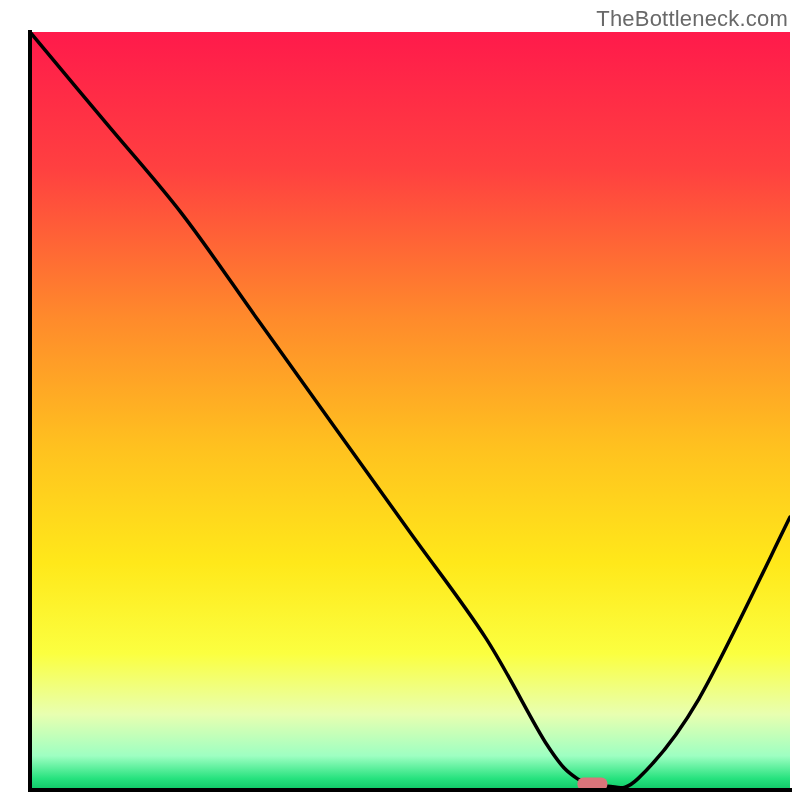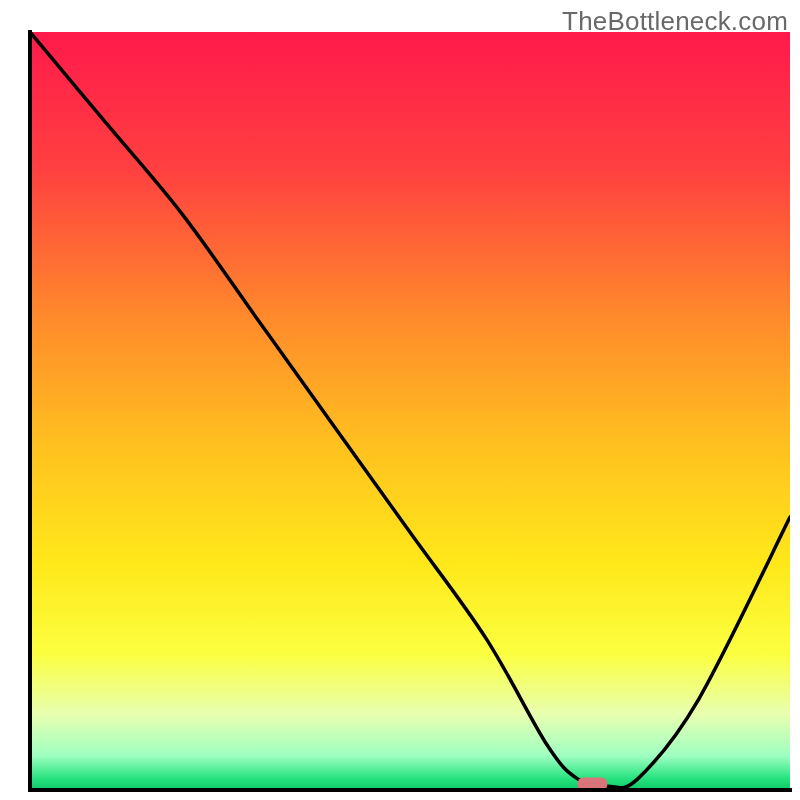--- a/index.html
+++ b/index.html
@@ -13,21 +13,21 @@
   }
   .container {
     position: relative;
     width: 800px;
     height: 800px;
   }
   .watermark {
     position: absolute;
     top: 6px;
     right: 12px;
-    font-size: 26px;
+    font-size: 22px;
     color: #696969;
     font-weight: 500;
     letter-spacing: 0.2px;
     z-index: 5;
   }
   .plot {
     position: absolute;
     left: 0;
     top: 0;
     width: 800px;

